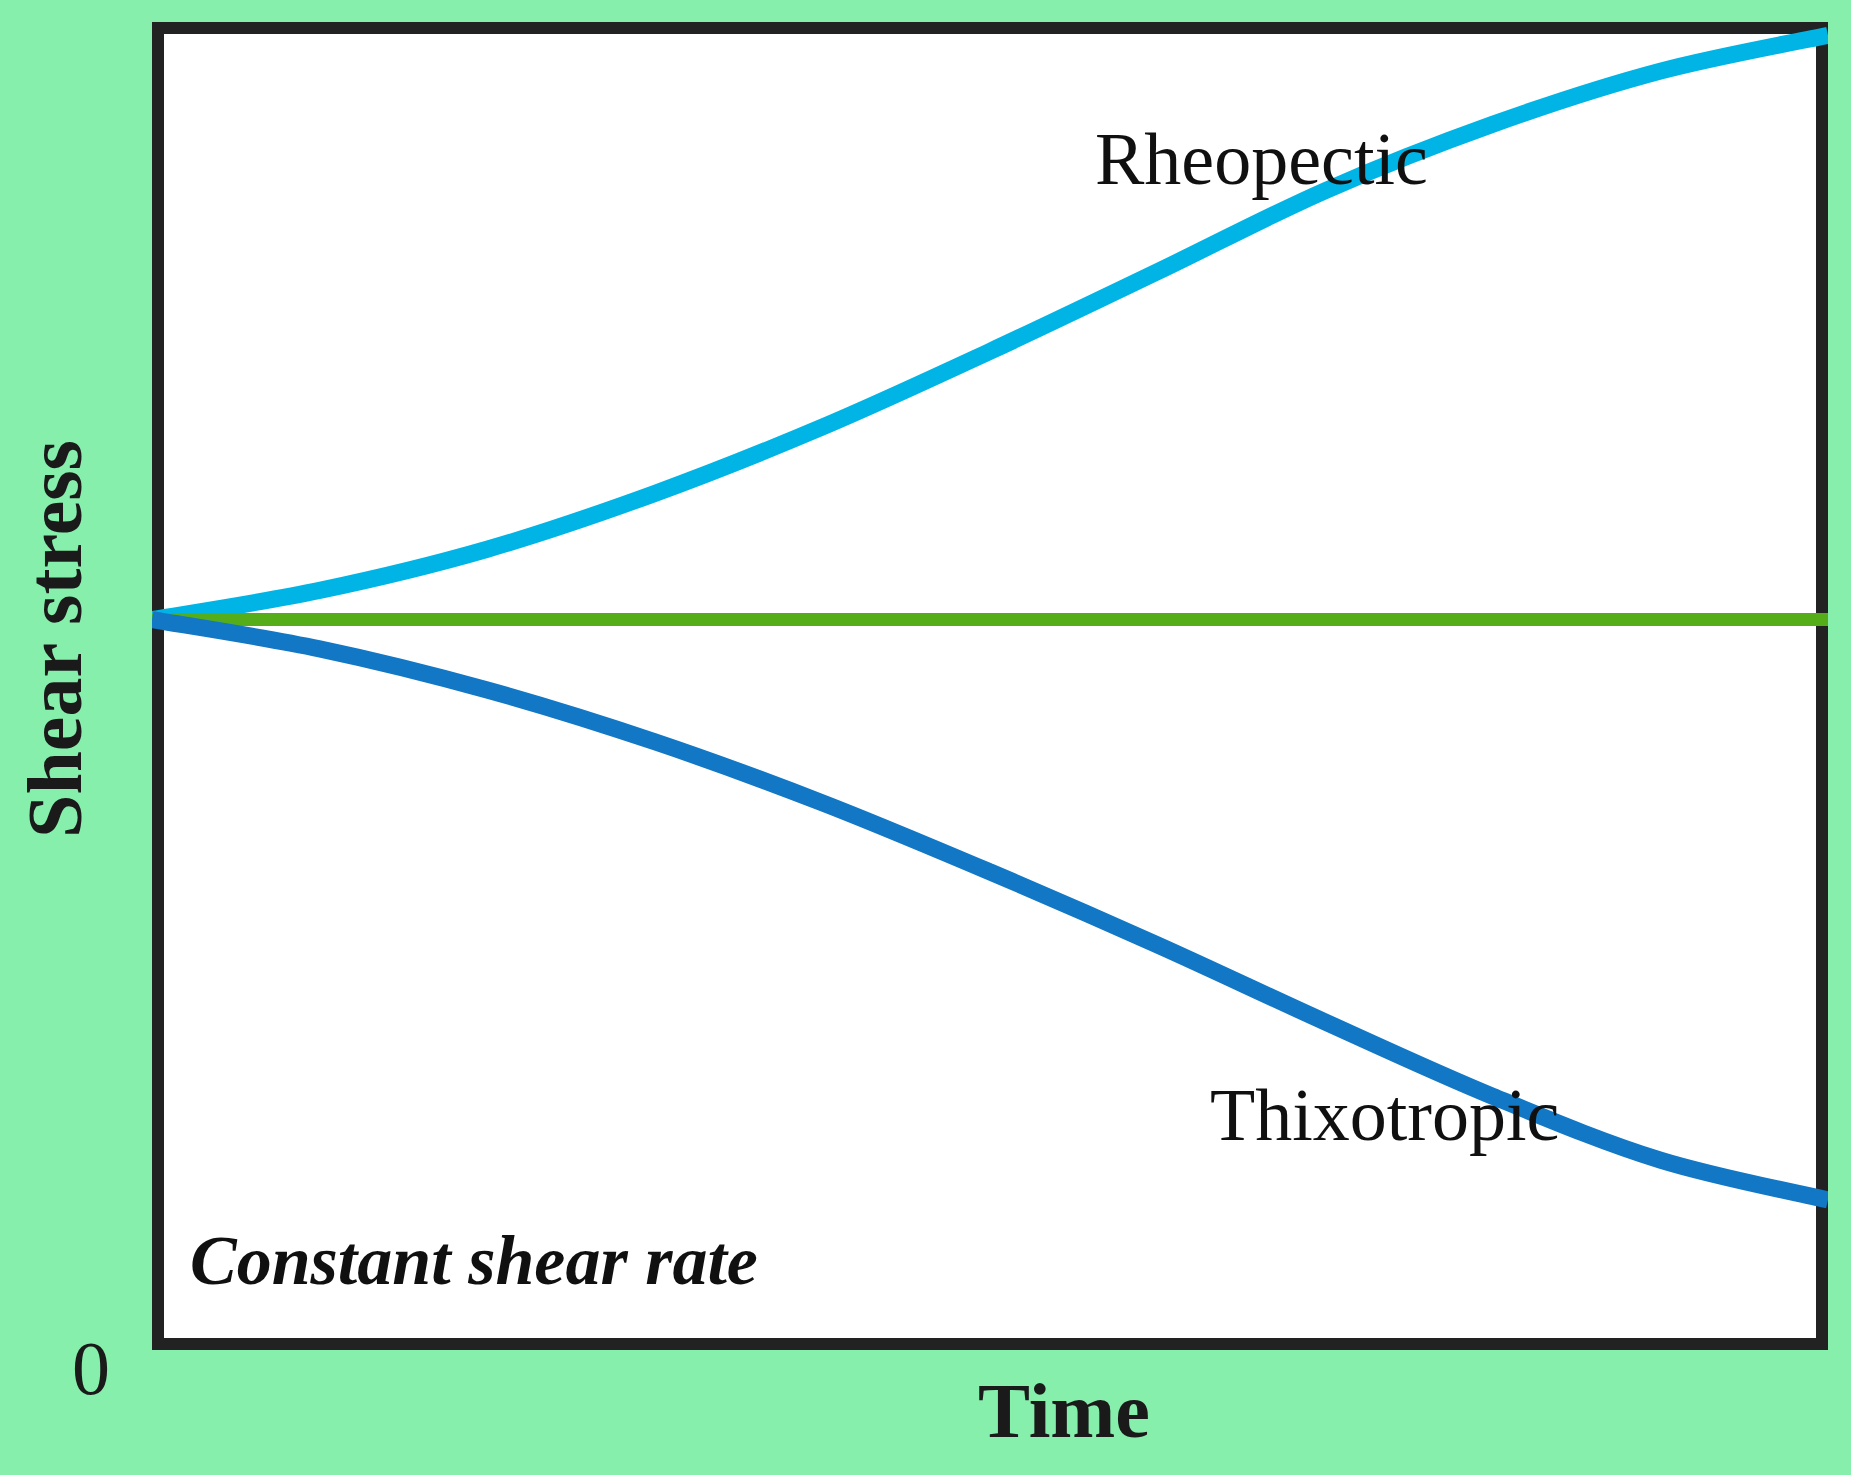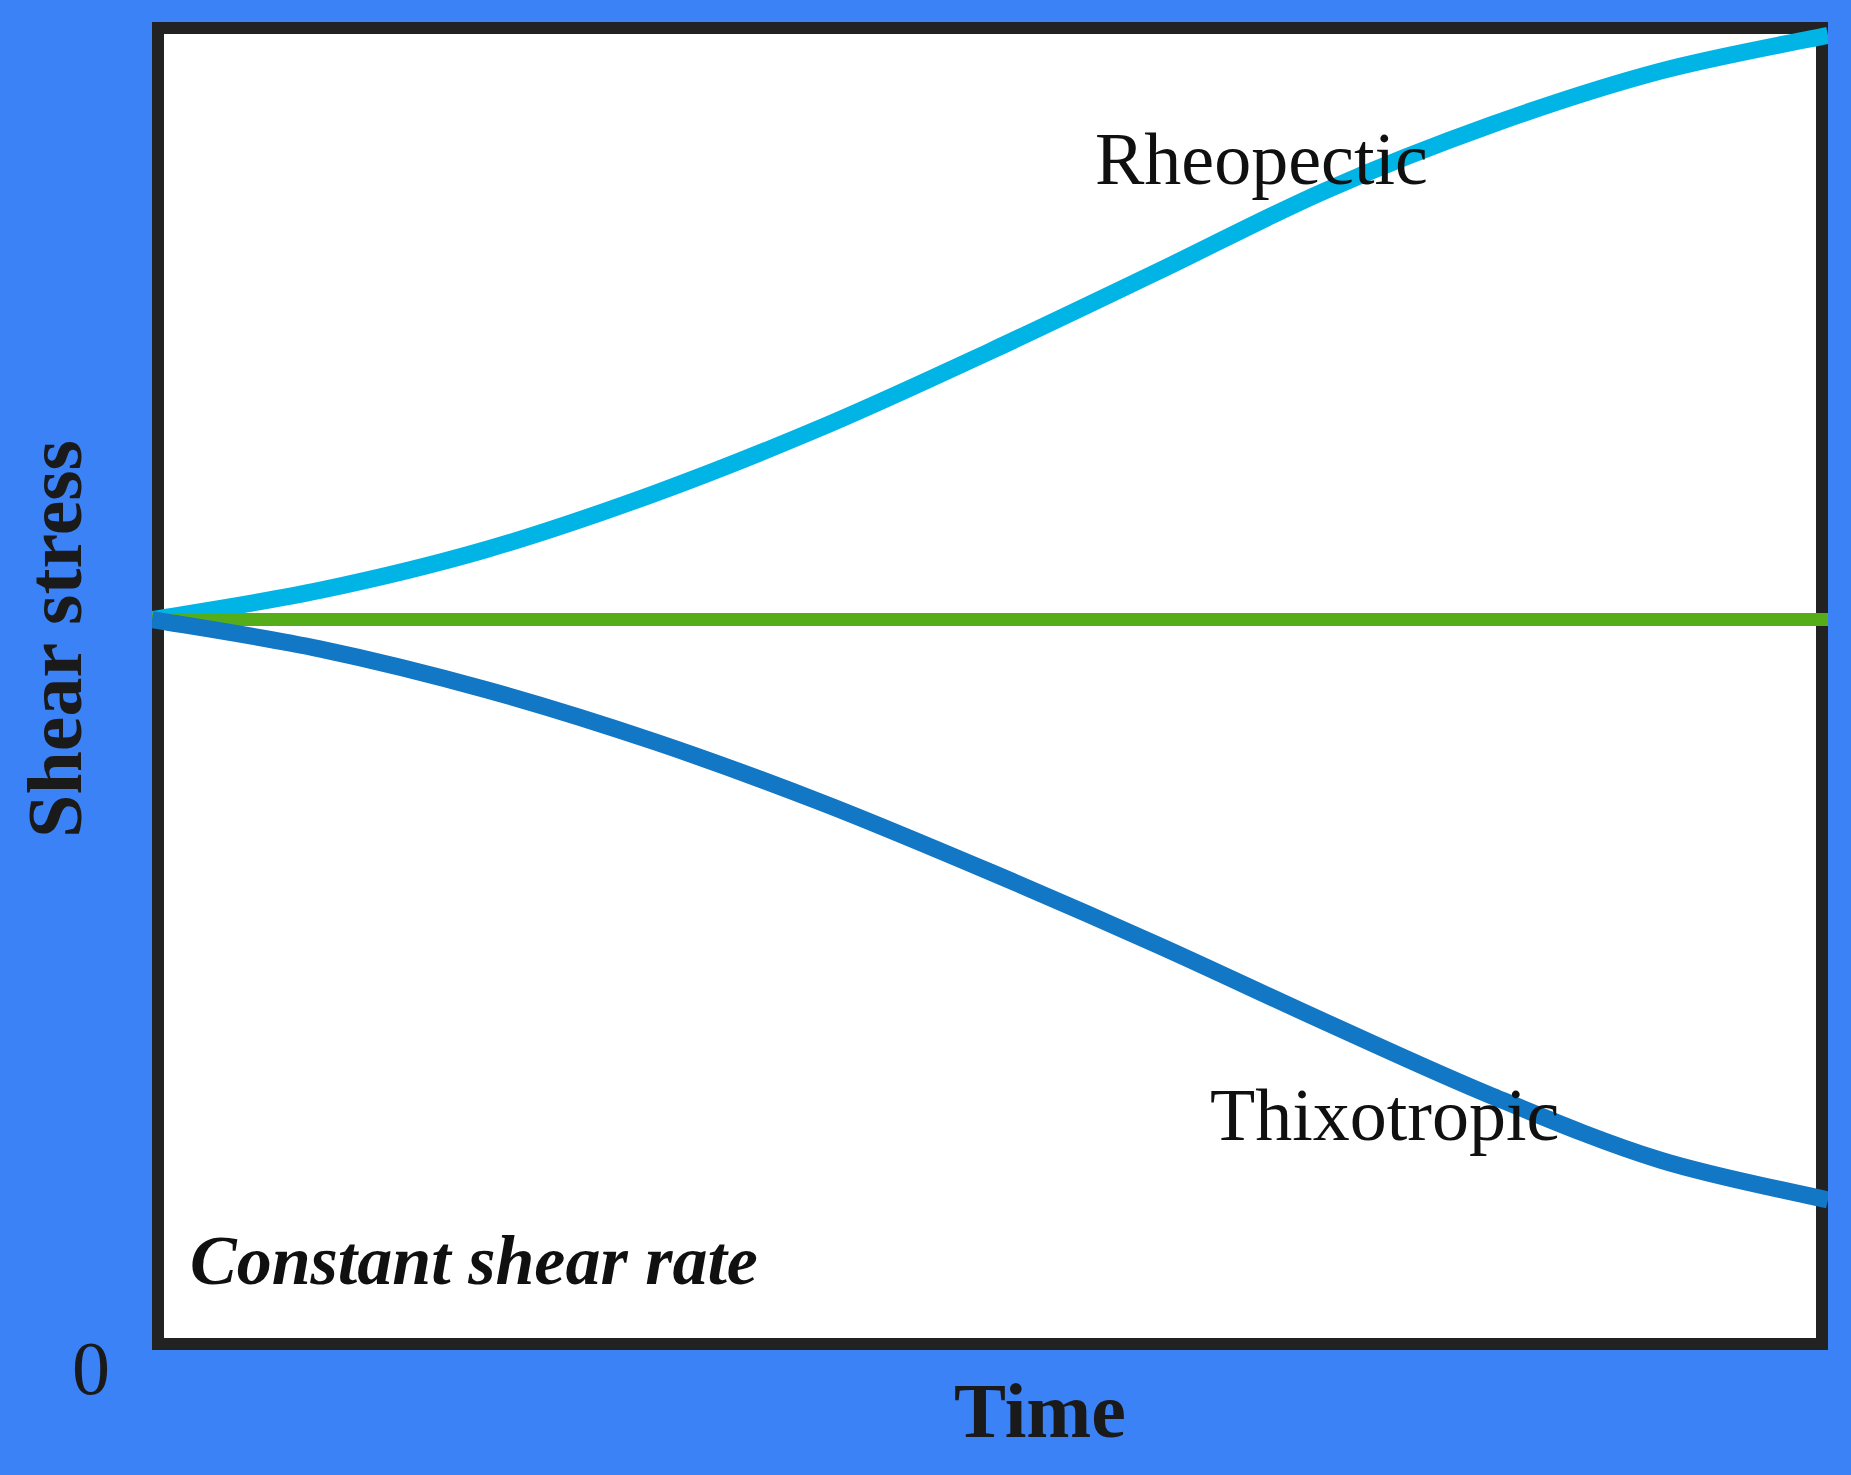--- a/index.html
+++ b/index.html
@@ -7,21 +7,21 @@
     padding: 0;
     background: #ffffff;
   }
   body {
     font-family: "Liberation Serif", "DejaVu Serif", serif;
   }
   #figure {
     position: relative;
     width: 1851px;
     height: 1475px;
-    background: #3b82f6;
+    background: #86efac;
     overflow: hidden;
   }
 
   
   #plot-frame {
     position: absolute;
     left: 152px;
     top: 22px;
     width: 1676px;
     height: 1328px;
@@ -54,21 +54,21 @@
     font-weight: bold;
     font-size: 78px;
     line-height: 1;
     color: #1a1a1a;
     transform: rotate(-90deg);
     transform-origin: center center;
     white-space: nowrap;
   }
   #xlabel {
     position: absolute;
-    left: 780px;
+    left: 804px;
     top: 1372px;
     width: 520px;
     text-align: center;
     font-weight: bold;
     font-size: 78px;
     line-height: 1;
     color: #1a1a1a;
     white-space: nowrap;
   }
   #origin-tick {

